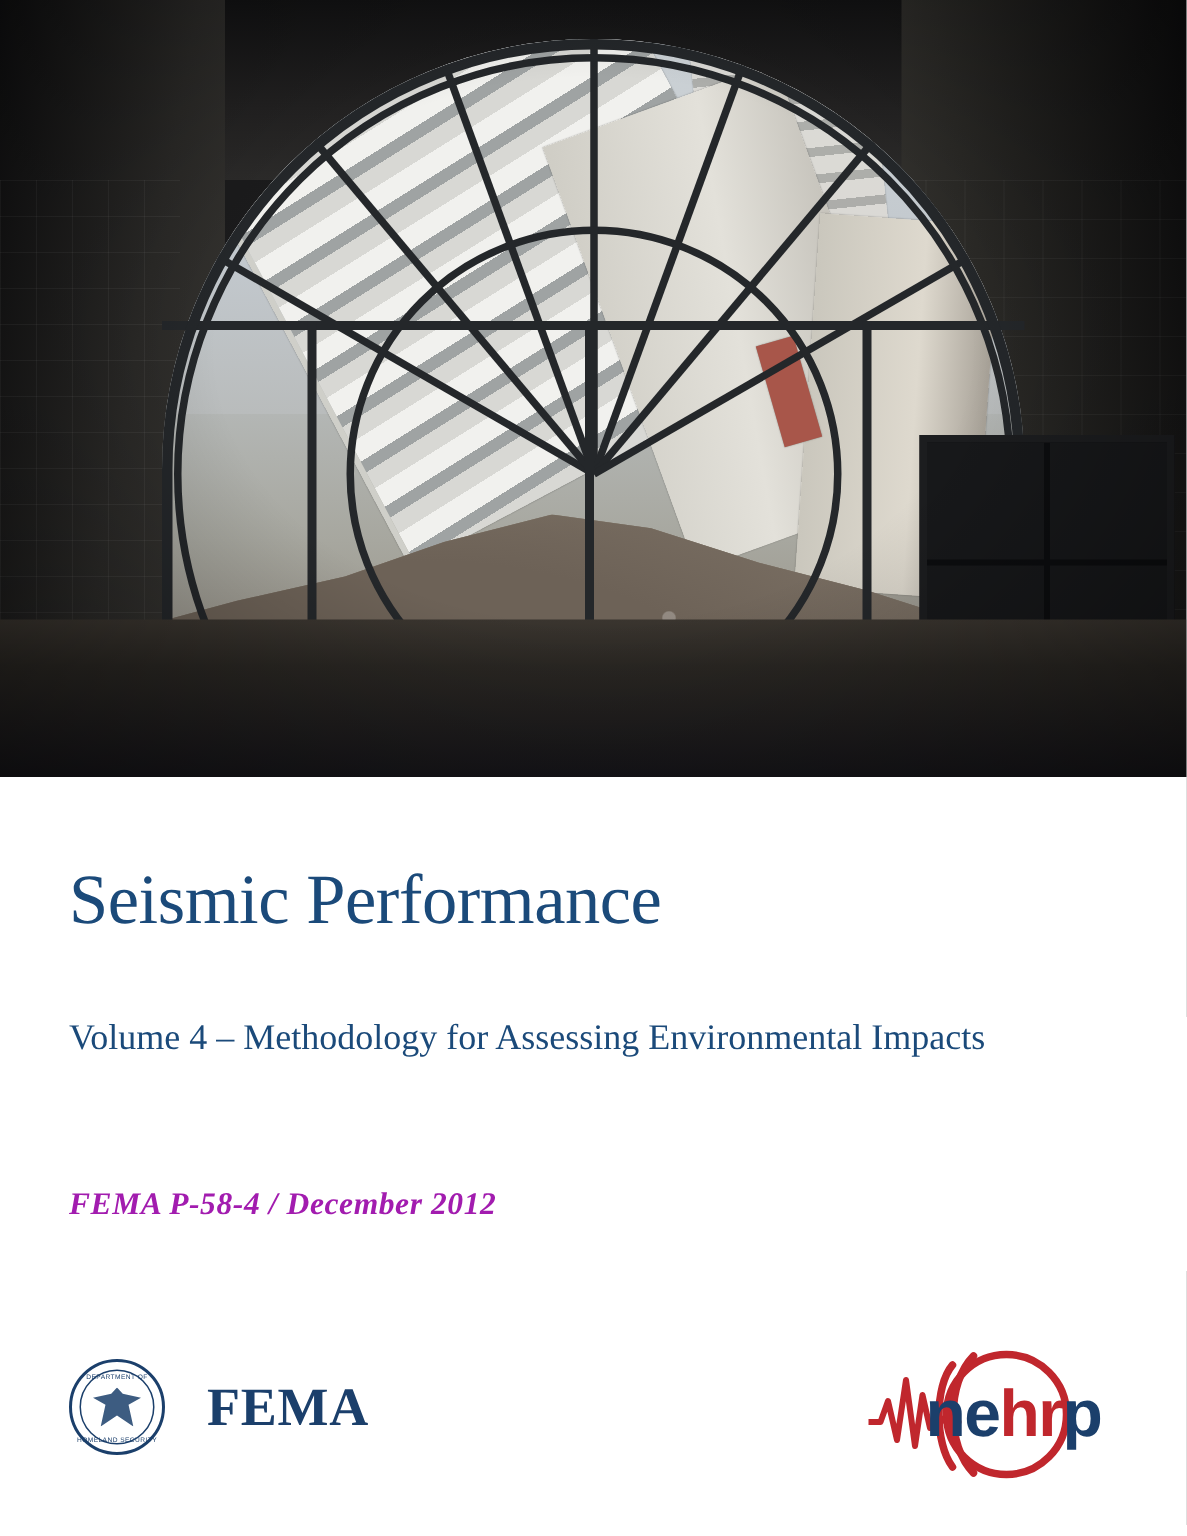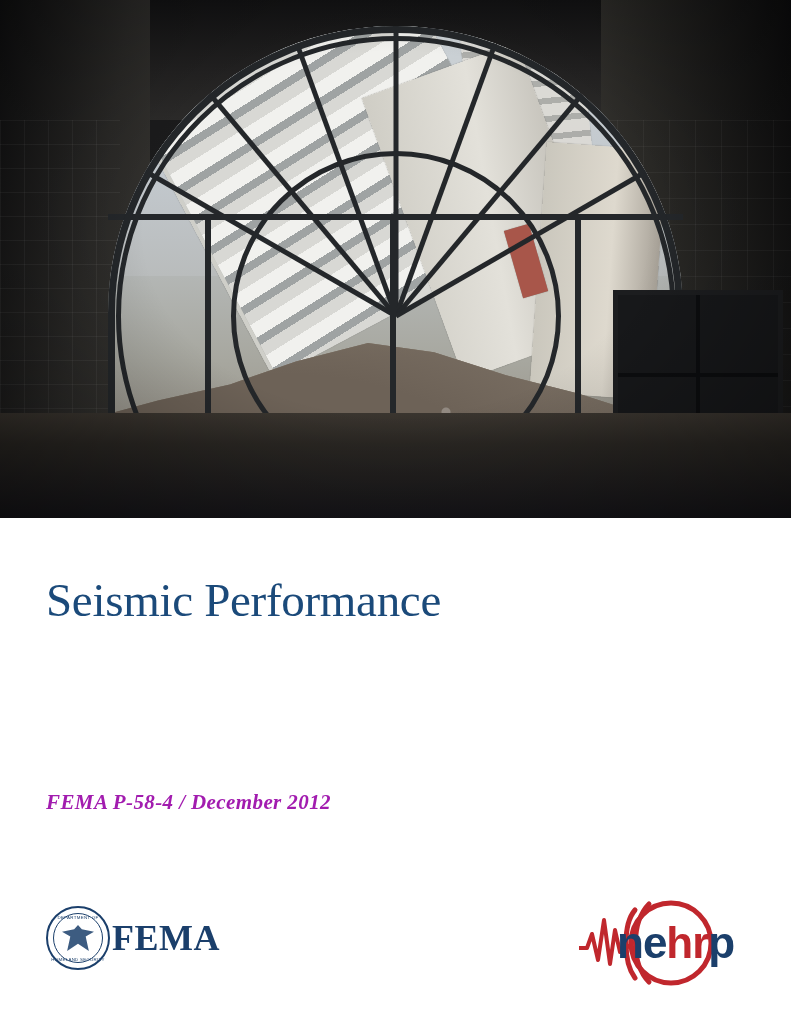--- a/index.html
+++ b/index.html
@@ -366,21 +366,21 @@
     width: 60px;
     text-align: center;
     font-size: 4.4px;
     letter-spacing: 0.3px;
     color: #1b3f6b;
     font-family: "Liberation Sans", sans-serif;
   }
   .fema-seal .arc-top { top: 7px; }
   .fema-seal .arc-bottom { bottom: 6px; }
   .fema-wordmark {
-    margin-left: 2px;
+    margin-left: 28px;
     font-size: 36px;
     font-weight: bold;
     color: #1b3f6b;
     font-family: "Liberation Serif", serif;
     letter-spacing: 0.5px;
   }
 
   
   .nehrp-logo {
     position: absolute;
@@ -457,20 +457,21 @@
     <div class="photo-floor"></div>
     <div class="vignette"></div>
   </div>
 
   <div class="cover-text">
 
     <div class="title">
       <span class="line">Seismic Performance</span>
     </div>
 
+    <div class="subtitle">Volume 4 – Methodology for Assessing Environmental Impacts</div>
 
     <div class="doc-id">FEMA P-58-4 / December 2012</div>
 
     <div class="fema-logo">
       <div class="fema-seal">
         <div class="inner-ring"></div>
         <div class="arc-top">DEPARTMENT OF</div>
         <div class="eagle"></div>
         <div class="arc-bottom">HOMELAND SECURITY</div>
       </div>

